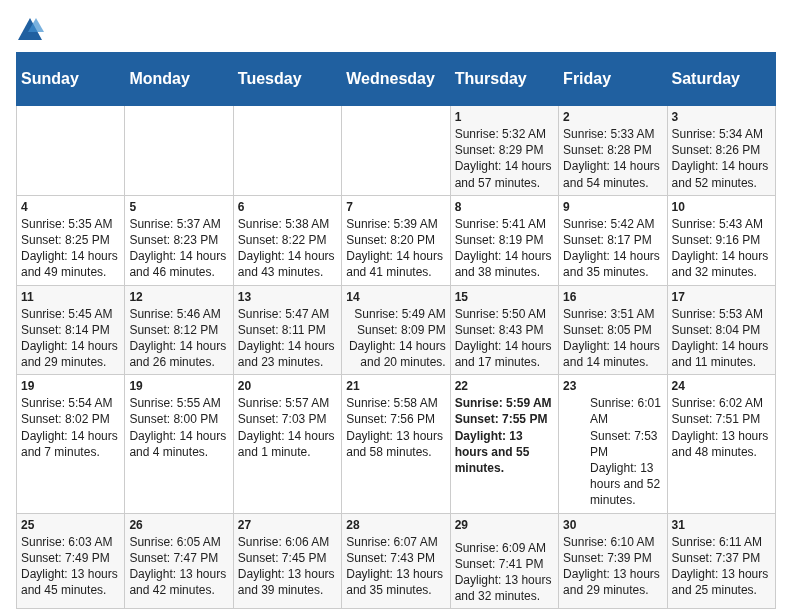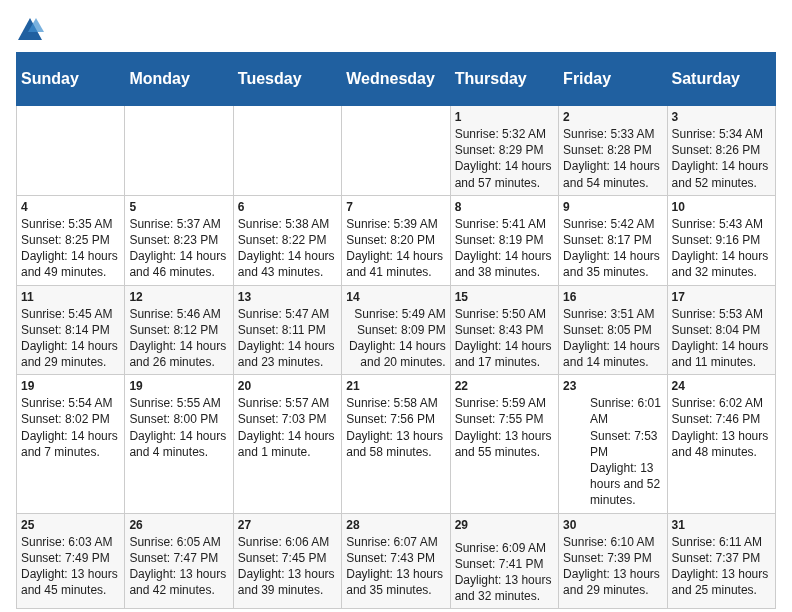--- a/index.html
+++ b/index.html
@@ -261,34 +261,34 @@
 Daylight: 14 hours and 1 minute.</div>
         </td>
         <td>
           <span class="day-num">21</span>
           <div class="cell-content" style="white-space: pre-wrap;">Sunrise: 5:58 AM
 Sunset: 7:56 PM
 Daylight: 13 hours and 58 minutes.</div>
         </td>
         <td>
           <span class="day-num">22</span>
-          <div class="cell-content" style="white-space: pre-wrap;">Sunrise: 5:59 AM
+          <div class="cell-content" style="white-space: pre-wrap; font-weight: bold;">Sunrise: 5:59 AM
 Sunset: 7:55 PM
 Daylight: 13 hours and 55 minutes.</div>
         </td>
         <td>
           <span class="day-num">23</span>
           <div class="cell-content" style="white-space: pre-wrap; margin-left: 27px;">Sunrise: 6:01 AM
 Sunset: 7:53 PM
 Daylight: 13 hours and 52 minutes.</div>
         </td>
         <td>
           <span class="day-num">24</span>
           <div class="cell-content" style="white-space: pre-wrap;">Sunrise: 6:02 AM
-Sunset: 7:46 PM
+Sunset: 7:51 PM
 Daylight: 13 hours and 48 minutes.</div>
         </td>
       </tr>
       <tr>
         <td>
           <span class="day-num">25</span>
           <div class="cell-content" style="white-space: pre-wrap;">Sunrise: 6:03 AM
 Sunset: 7:49 PM
 Daylight: 13 hours and 45 minutes.</div>
         </td>

